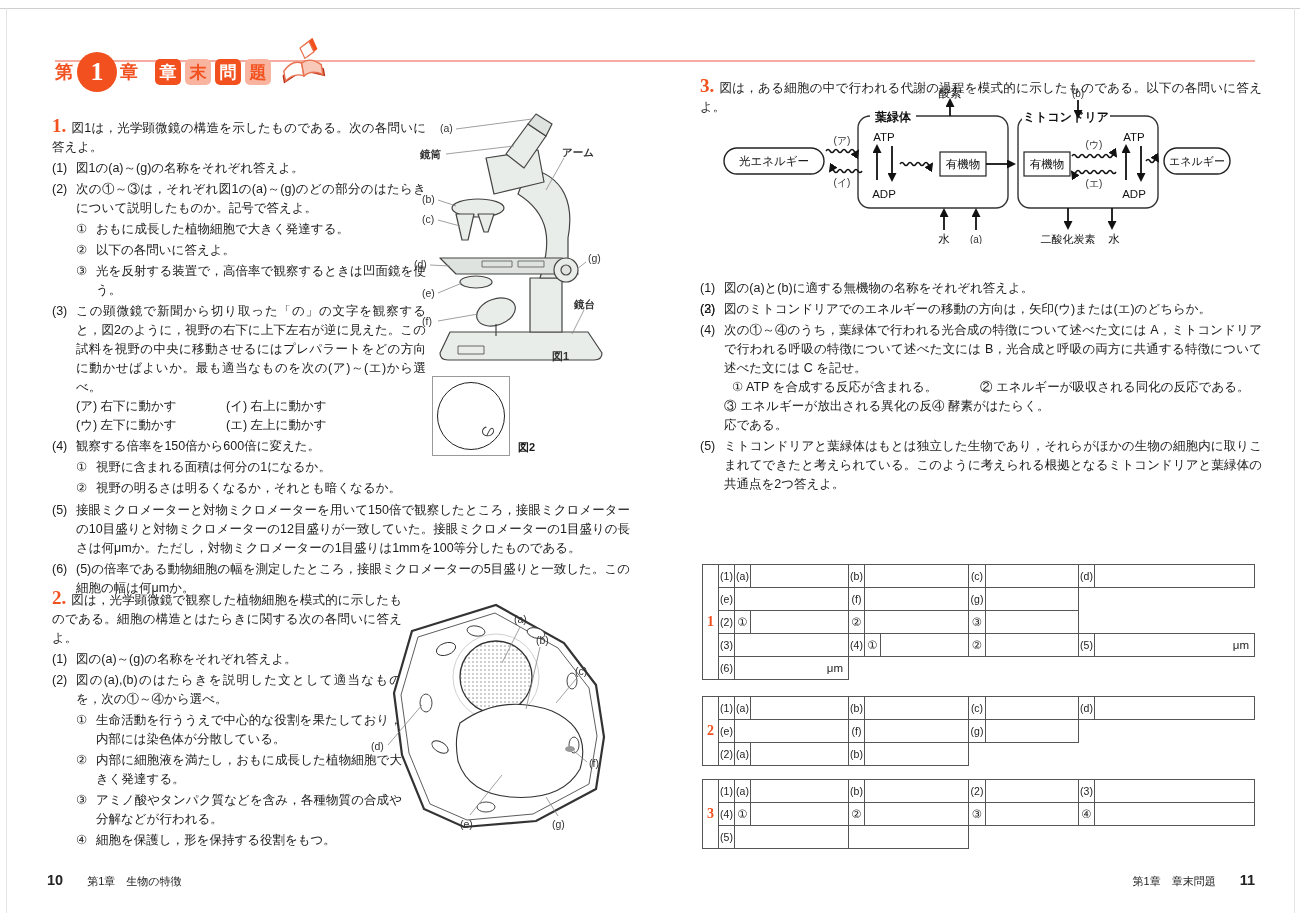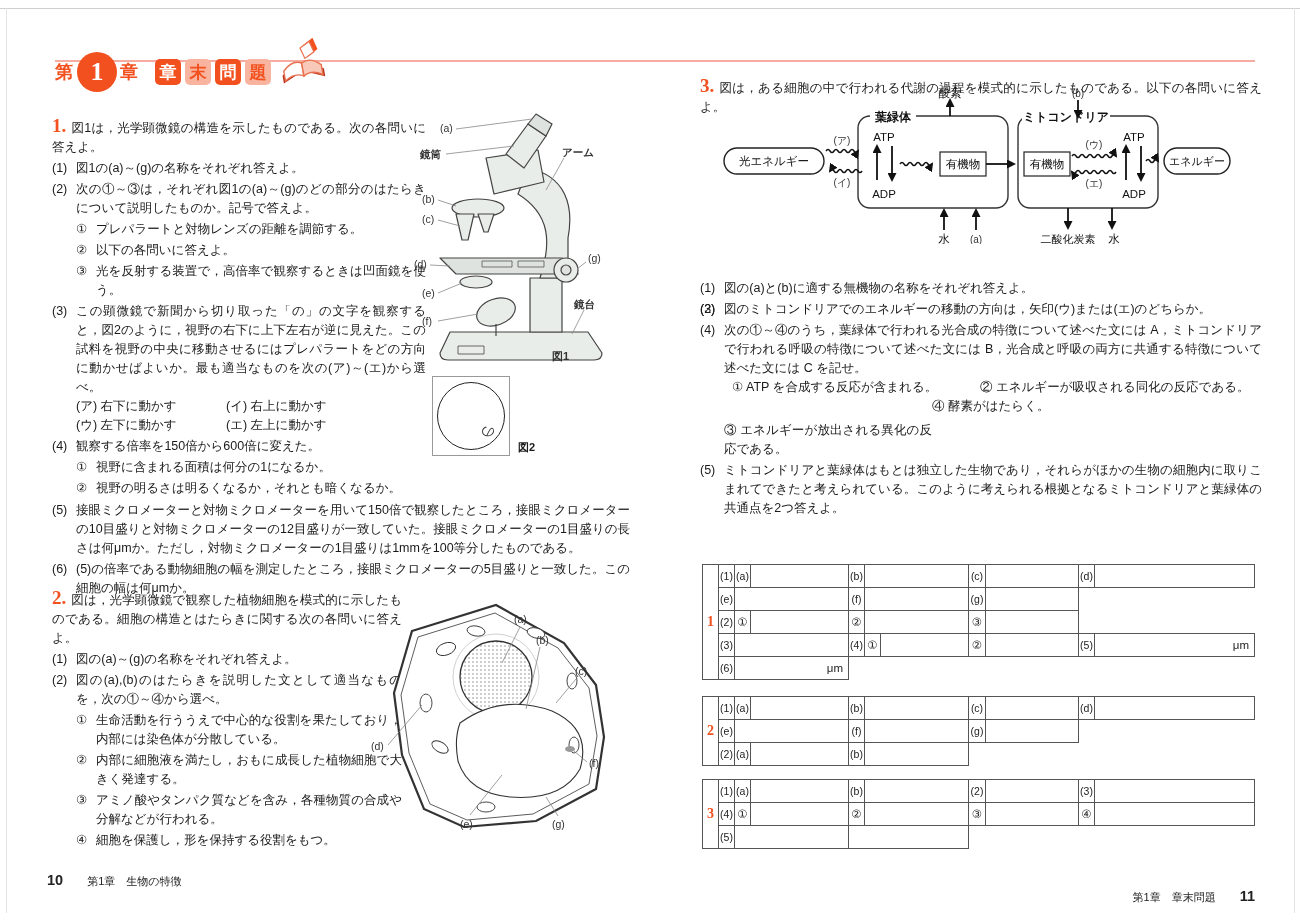--- a/index.html
+++ b/index.html
@@ -50,21 +50,21 @@
   table.ans td.circ { font-size:11.5px; }
   table.ans td.unit { text-align:right; padding-right:5px; font-size:11.5px;margin-left:6px; }
   table.ans td.dotR { border-right:1px dotted #555; }
 
   
   .footer { position:absolute; top:872px; font-size:11px; color:#222; display:flex; align-items:baseline; }
   .pagenum { font-weight:bold; font-size:14.5px; }
   .foot-left { left:47px; }
   .foot-left .pagenum { margin-right:24px; }
   .foot-right { right:45px; }
-  .foot-right .pagenum { margin-left:24px;margin-top:16px; }
+  .foot-right .pagenum { margin-left:24px; }
 </style>
 </head>
 <body>
 
 <div id="page">
   <div class="edge-top"></div>
   <div class="edge-left"></div>
   <div class="edge-right"></div>
 
   <div class="pink-line"></div>
@@ -89,21 +89,21 @@
         </g>
       </svg>
     </span>
   </div>
 
   <div class="q" style="left:52px; top:116px; width:578px;">
     <div style="width:374px;">
       <div><span class="qnum">1.</span><span>図1は，光学顕微鏡の構造を示したものである。次の各問いに答えよ。</span></div>
       <div class="item"><span class="lbl">(1)</span><span>図1の(a)～(g)の名称をそれぞれ答えよ。</span></div>
       <div class="item"><span class="lbl">(2)</span><span>次の①～③は，それぞれ図1の(a)～(g)のどの部分のはたらきについて説明したものか。記号で答えよ。</span>
-        <div class="sub"><span class="lbl">①</span><span>プレパラートと対物レンズの距離を調節する。</span></div>
+        <div class="sub"><span class="lbl">①</span><span>おもに成長した植物細胞で大きく発達する。</span></div>
         <div class="sub"><span class="lbl">②</span><span>以下の各問いに答えよ。</span></div>
         <div class="sub"><span class="lbl">③</span><span>光を反射する装置で，高倍率で観察するときは凹面鏡を使う。</span></div>
       </div>
       <div class="item"><span class="lbl">(3)</span><span>この顕微鏡で新聞から切り取った「の」の文字を観察すると，図2のように，視野の右下に上下左右が逆に見えた。この試料を視野の中央に移動させるにはプレパラートをどの方向に動かせばよいか。最も適当なものを次の(ア)～(エ)から選べ。</span>
         <div class="optrow">
             <span class="o1">(ア) 右下に動かす</span>
             <span>(イ) 右上に動かす</span>
           </div>
         <div class="optrow">
             <span class="o1">(ウ) 左下に動かす</span>
@@ -237,21 +237,21 @@
     <div style="height:160px;"></div>
     <div class="item"><span class="lbl">(1)</span><span>図の(a)と(b)に適する無機物の名称をそれぞれ答えよ。</span></div>
     <div class="item"><span class="lbl">(2)</span></div>
     <div class="item"><span class="lbl">(3)</span><span>図のミトコンドリアでのエネルギーの移動の方向は，矢印(ウ)または(エ)のどちらか。</span></div>
     <div class="item"><span class="lbl">(4)</span><span>次の①～④のうち，葉緑体で行われる光合成の特徴について述べた文には A，ミトコンドリアで行われる呼吸の特徴について述べた文には B，光合成と呼吸の両方に共通する特徴について述べた文には C を記せ。</span>
       <div class="orow">
           <span style="width:248px;margin-left:8px;">① ATP を合成する反応が含まれる。</span>
           <span>② エネルギーが吸収される同化の反応である。</span>
         </div>
       <div class="orow">
-          <span style="width:208px;margin-top:24px;">③ エネルギーが放出される異化の反応である。</span>
+          <span style="width:208px;">③ エネルギーが放出される異化の反応である。</span>
           <span>④ 酵素がはたらく。</span>
         </div>
     </div>
     <div class="item"><span class="lbl">(5)</span><span>ミトコンドリアと葉緑体はもとは独立した生物であり，それらがほかの生物の細胞内に取りこまれてできたと考えられている。このように考えられる根拠となるミトコンドリアと葉緑体の共通点を2つ答えよ。</span></div>
   </div>
 
   <div class="fig" style="left:722px; top:86px; width:510px; height:158px;">
     <svg width="510" height="158" viewBox="0 0 510 158">
       <defs>
         <marker id="ah" markerWidth="9" markerHeight="9" refX="7" refY="4.5" orient="auto" markerUnits="userSpaceOnUse">

